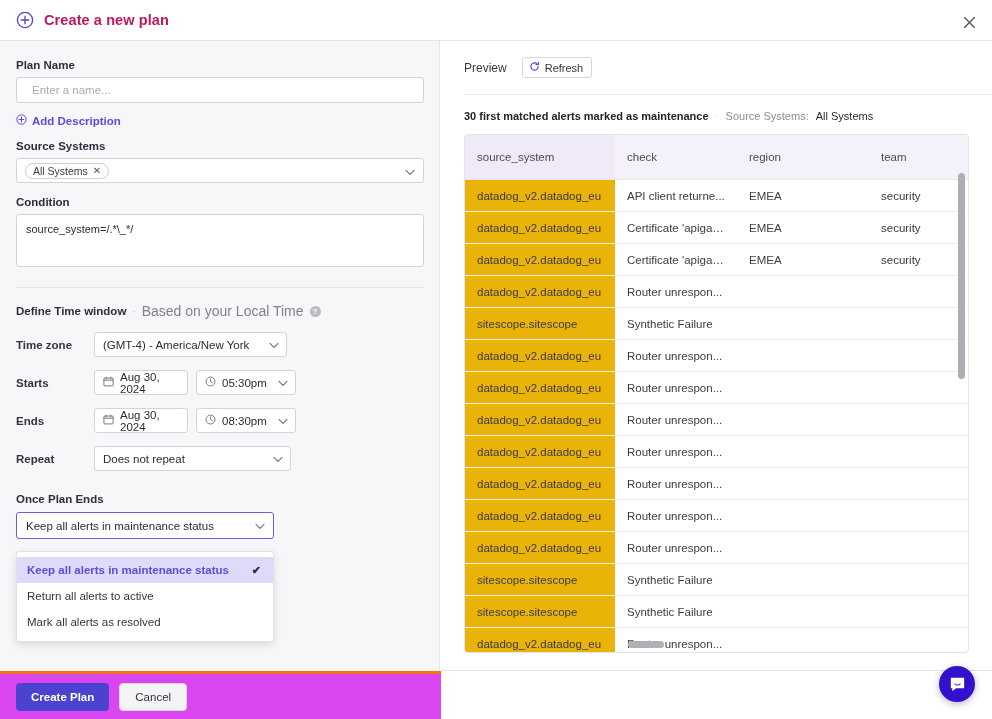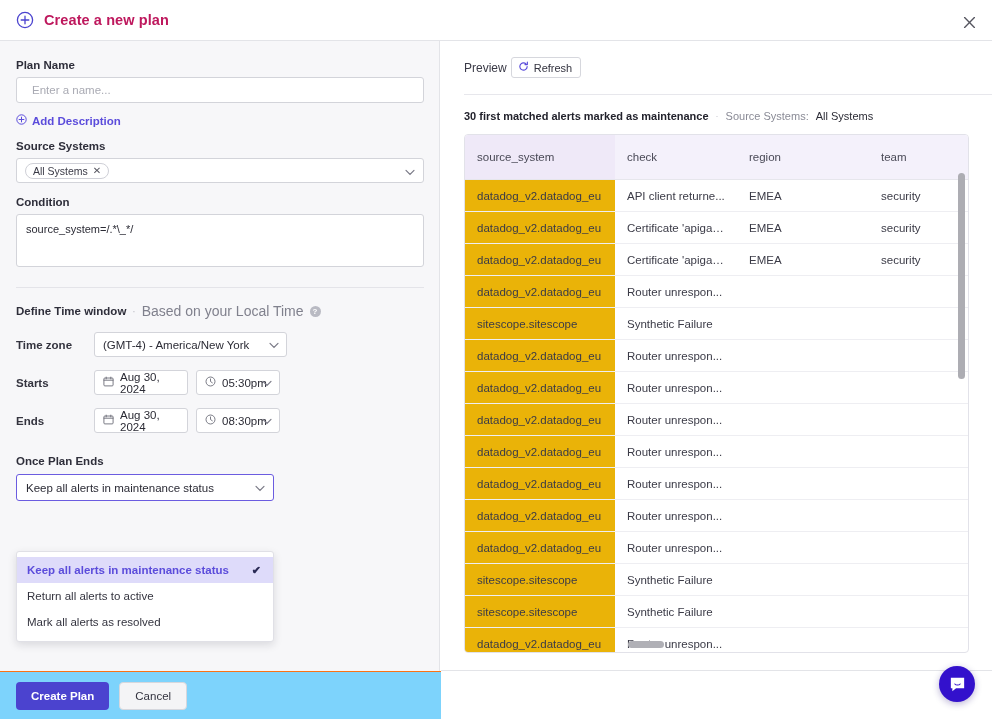--- a/index.html
+++ b/index.html
@@ -84,21 +84,21 @@
 
   .row { display:flex; align-items:center; margin-top:13px; }
   .row-label { width:78px; font-size:11.5px; color:#34343f; font-weight:bold; }
   .ctl {
     height:25px; background:#ffffff; border:1px solid #d3d4da; border-radius:3px;
     display:flex; align-items:center; gap:6px; padding:0 8px;
     font-size:11.5px; color:#2b2b35; position:relative; cursor:pointer;
   }
   .ctl.tz { width:193px; }
   .ctl.date { width:94px; }
-  .ctl.time { width:84px; margin-left:8px; }
+  .ctl.time { width:100px; margin-left:8px; }
   .ctl.repeat { width:197px; }
   .ctl .caret { right:7px; }
   .ic { flex:none; color:#6d6e7a; }
 
   .once-label { margin-top:22px; font-size:11.5px; font-weight:bold; color:#2e2e3a; }
   .once-select {
     margin-top:7px; width:258px; height:27px; background:#ffffff;
     border:1.5px solid #6b5ce0; border-radius:3px;
     display:flex; align-items:center; padding:0 9px;
     font-size:11.5px; color:#2b2b35; position:relative; cursor:pointer;
@@ -114,21 +114,21 @@
     font-size:11.5px; color:#34343f; cursor:pointer; position:relative;
   }
   .dd-item.sel { background:#dedbfa; color:#5b4cdb; font-weight:bold; }
   .dd-check { position:absolute; right:12px; color:#2a2a55; font-size:11px; }
 
   
   .right {
     position:absolute; top:41px; left:441px; width:551px; height:630px;
     background:#ffffff; padding:16px 24px 0 23px;
   }
-  .prev-head { display:flex; align-items:center; gap:4px;text-align:right; }
+  .prev-head { display:flex; align-items:center; gap:15px;text-align:right; }
   .prev-title { font-size:12px; color:#3a3a46; }
   .refresh-btn {
     display:inline-flex; align-items:center; gap:5px;
     border:1px solid #d6d7dd; border-radius:3px; background:#fff;
     padding:3px 8px 3px 6px; font-size:11px; color:#33333f; cursor:pointer;
   }
   .right-divider { margin-top:16px; width:528px; height:1px; background:#e7e7ec; }
 
   .matched { margin-top:15px; display:flex; align-items:center; gap:7px; font-size:11px; }
   .matched b { font-weight:bold; color:#22222c; }
@@ -161,21 +161,21 @@
     background:#adadb3; border-radius:4px;
   }
   .hscroll {
     position:absolute; left:163px; bottom:4px; width:36px; height:7px;
     background:#b0b0b6; border-radius:4px;
   }
 
   
   .footer {
     position:absolute; bottom:0; left:0; width:441px; height:48px;
-    background:#7dd3fc; border-top:1px solid #f97316;
+    background:#d946ef; border-top:3px solid #f97316;
     display:flex; align-items:center; gap:10px; padding-left:16px;
   }
   .btn-primary {
     background:#4b43cf; color:#fff; border:none; border-radius:4px;
     height:28px; padding:0 15px; font-size:11.5px; font-weight:bold; cursor:pointer;
     font-family:"Liberation Sans", sans-serif;
   }
   .btn-secondary {
     background:#f4f4f6; color:#33333f; border:1px solid #d6d7dd; border-radius:4px;
     height:28px; padding:0 15px; font-size:11.5px; cursor:pointer;
@@ -315,20 +315,31 @@
         </span>
         <span>08:30pm</span>
         <span class="caret">
           <svg width="10" height="7" viewBox="0 0 10 7">
               <path d="M1 1.4L5 5.4 9 1.4" fill="none" stroke="#7a7a86" stroke-width="1.2" stroke-linecap="round"></path>
             </svg>
         </span>
       </div>
     </div>
 
+    <div class="row">
+      <span class="row-label">Repeat</span>
+      <div class="ctl repeat">
+        <span>Does not repeat</span>
+        <span class="caret">
+          <svg width="10" height="7" viewBox="0 0 10 7">
+              <path d="M1 1.4L5 5.4 9 1.4" fill="none" stroke="#7a7a86" stroke-width="1.2" stroke-linecap="round"></path>
+            </svg>
+        </span>
+      </div>
+    </div>
 
     <div class="once-label">Once Plan Ends</div>
     <div class="once-select">
       <span>Keep all alerts in maintenance status</span>
       <span class="caret">
         <svg width="10" height="7" viewBox="0 0 10 7">
             <path d="M1 1.4L5 5.4 9 1.4" fill="none" stroke="#7a7a86" stroke-width="1.2" stroke-linecap="round"></path>
           </svg>
       </span>
     </div>

